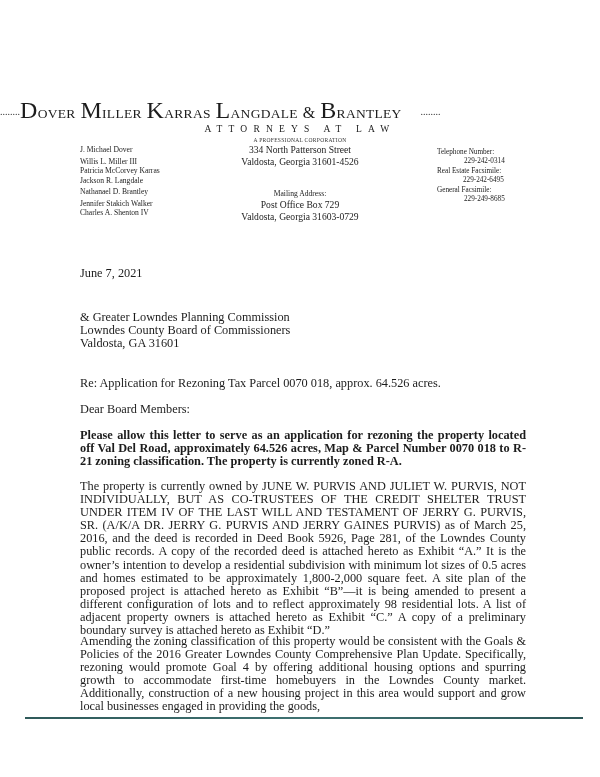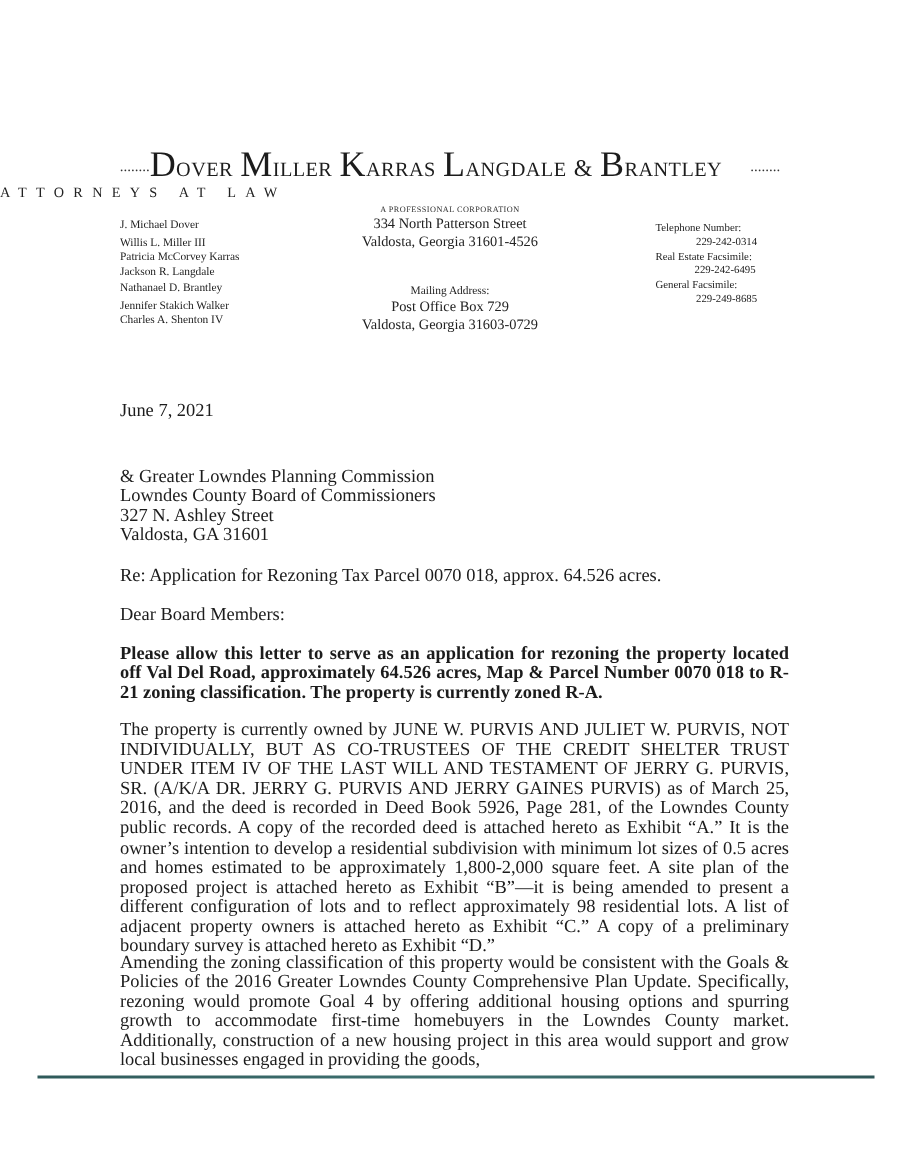--- a/index.html
+++ b/index.html
@@ -1,25 +1,25 @@
 <!DOCTYPE html>
 <html><head>
   <meta charset="utf-8">
   <style>
     html, body { margin: 0; padding: 0; background: #ffffff; }
     body { width: 600px; height: 777px; position: relative; overflow: hidden;
            font-family: "Liberation Serif", "DejaVu Serif", serif; color: #1a1a1a; }
 
     
-    .firm-name { position: absolute; top: 97px; left: 0; width: 600px; text-align: center;
+    .firm-name { position: absolute; top: 97px; left: 0; width: 600px; 
                  font-size: 18px; letter-spacing: 0.3px; color: #1c1c1c; white-space: nowrap; }
     .firm-name .big { font-size: 24px; }
     .firm-name .sc { font-size: 15px; font-variant: small-caps; text-transform: uppercase; font-size: 13.5px; }
     .firm-name .dots { font-size: 10px; letter-spacing: 0; vertical-align: 3px; color: #333; }
-    .tagline { position: absolute; top: 124px; left: 0; width: 600px; 
+    .tagline { position: absolute; top: 124px; left: 0; width: 600px; text-align: center;
                font-size: 9.5px; letter-spacing: 6.2px; color: #222; }
     .corp { position: absolute; top: 137px; left: 0; width: 600px; text-align: center;
             font-size: 5.5px; letter-spacing: 0.3px; color: #333; text-transform: uppercase; }
 
     .attorneys { position: absolute; top: 145px; left: 80px; font-size: 7.6px; line-height: 9.5px; color: #222; }
     .attorneys div { white-space: nowrap; }
     .attorneys .gap { height: 2px; }
 
     .address { position: absolute; top: 144px; left: 230px; width: 140px; text-align: center;
                font-size: 9.6px; line-height: 11.5px; color: #222; }
@@ -88,21 +88,20 @@
     <div>General Facsimile:</div>
     <div class="num">229-249-8685</div>
   </div>
 </div>
 
 <div class="letter date">June 7, 2021</div>
 
 <div class="letter recipient">
   <div>&amp; Greater Lowndes Planning Commission</div>
   <div>Lowndes County Board of Commissioners</div>
-  <div>327 N. Ashley Street</div>
   <div>Valdosta, GA 31601</div>
 </div>
 
 <div class="letter re">Re:  Application for Rezoning Tax Parcel 0070 018, approx. 64.526 acres.</div>
 <div class="letter salutation">Dear Board Members:</div>
 
 <div class="letter para p1">Please allow this letter to serve as an application for rezoning the property located off Val Del Road, approximately 64.526 acres, Map &amp; Parcel Number 0070 018 to R-21 zoning classification. The property is currently zoned R-A.</div>
 <div class="letter para p2">The property is currently owned by JUNE W. PURVIS AND JULIET W. PURVIS, NOT INDIVIDUALLY, BUT AS CO-TRUSTEES OF THE CREDIT SHELTER TRUST UNDER ITEM IV OF THE LAST WILL AND TESTAMENT OF JERRY G. PURVIS, SR. (A/K/A DR. JERRY G. PURVIS AND JERRY GAINES PURVIS) as of March 25, 2016, and the deed is recorded in Deed Book 5926, Page 281, of the Lowndes County public records. A copy of the recorded deed is attached hereto as Exhibit “A.”  It is the owner’s intention to develop a residential subdivision with minimum lot sizes of 0.5 acres and homes estimated to be approximately 1,800-2,000 square feet. A site plan of the proposed project is attached hereto as Exhibit “B”—it is being amended to present a different configuration of lots and to reflect approximately 98 residential lots. A list of adjacent property owners is attached hereto as Exhibit “C.” A copy of a preliminary boundary survey is attached hereto as Exhibit “D.”</div>
 <div class="letter para p3">Amending the zoning classification of this property would be consistent with the Goals &amp; Policies of the 2016 Greater Lowndes County Comprehensive Plan Update. Specifically, rezoning would promote Goal 4 by offering additional housing options and spurring growth to accommodate first-time homebuyers in the Lowndes County market. Additionally, construction of a new housing project in this area would support and grow local businesses engaged in providing the goods,</div>
 

